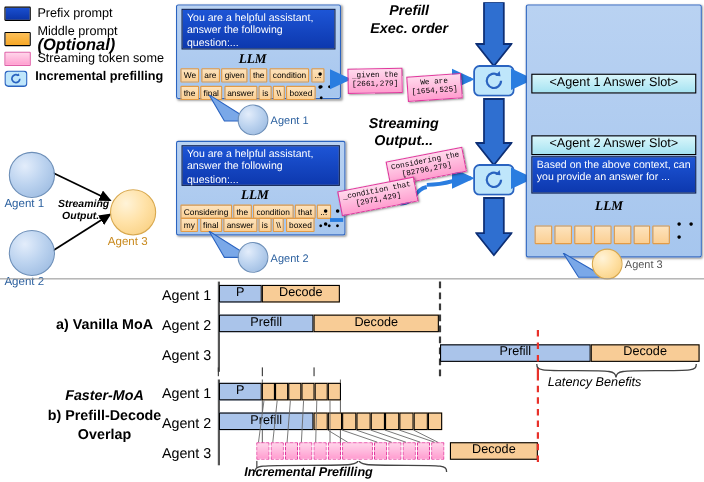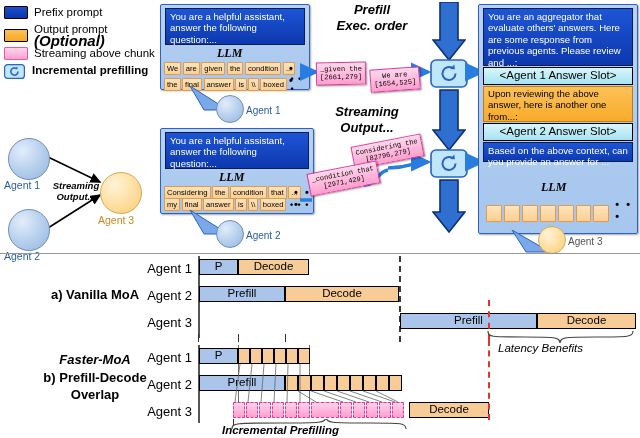--- a/index.html
+++ b/index.html
@@ -90,29 +90,29 @@
 
   <div class="lg-row">
     <div class="lg-sw sw-prefix"></div>
     <div class="lg-txt">Prefix prompt</div>
   </div>
 
 
   <div class="lg-row two">
     <div class="lg-sw sw-middle"></div>
     <div class="lg-txt">
-      <span>Output prompt</span>
+      <span>Middle prompt</span>
       <span class="sub">(Optional)</span>
     </div>
   </div>
 
 
   <div class="lg-row">
     <div class="lg-sw sw-stream"></div>
-    <div class="lg-txt">Streaming above chunk</div>
+    <div class="lg-txt">Streaming token some</div>
   </div>
 
 
   <div class="lg-row" style="height:19px">
     <div class="lg-icon">
       <svg width="21" height="15" viewBox="0 0 21 15">
         <rect x="0.6" y="0.6" width="19.8" height="13.8" rx="3" fill="#bfe6fb" stroke="#2a63c0" stroke-width="1.2"></rect>
         <path d="M14 7.5 a3.6 3.6 0 1 1 -1.5 -2.9" fill="none" stroke="#2a63c0" stroke-width="1.5"></path>
         <path d="M13.2 2.6 l0.4 2.6 l-2.6 -0.2 Z" fill="#2a63c0"></path>
       </svg>
@@ -257,25 +257,23 @@
 <div class="chunk" style="left:352px;top:140px;transform:rotate(-11deg)">
   <div>Considering the</div>
   <div>[82796,279]</div>
 </div>
 <div class="chunk" style="left:308px;top:167px;transform:rotate(-11deg)">
   <div>_condition that</div>
   <div>[2971,429]</div>
 </div>
 
 <div class="card" id="aggcard">
-  <div class="prefix" style="left:4px;top:3px;width:150px;height:58px">You are an aggregator that evaluate others' answers. Here are some response from previous agents. Please review and ...:</div>
   <div class="slot" style="left:4px;top:62px;width:150px;height:18px">&lt;Agent 1 Answer Slot&gt;</div>
-  <div class="midp" style="left:4px;top:81px;width:150px;height:36px">Upon reviewing the above answer, here is another one from...:</div>
   <div class="slot" style="left:4px;top:118px;width:150px;height:18px">&lt;Agent 2 Answer Slot&gt;</div>
-  <div class="prefix" style="left:4px;top:137px;width:150px;height:20px">Based on the above context, can you provide an answer for ...</div>
+  <div class="prefix" style="left:4px;top:137px;width:150px;height:34px">Based on the above context, can you provide an answer for ...</div>
   <div class="llm" style="left:62px;top:175px">LLM</div>
   <div class="tokrow" style="left:7px;top:196px">
     <span class="emptytok"></span>
     <span class="emptytok"></span>
     <span class="emptytok"></span>
     <span class="emptytok"></span>
     <span class="emptytok"></span>
     <span class="emptytok"></span>
     <span class="emptytok"></span>
     <span class="dots3" style="position:relative;left:4px;top:-3px">• • •</span>

